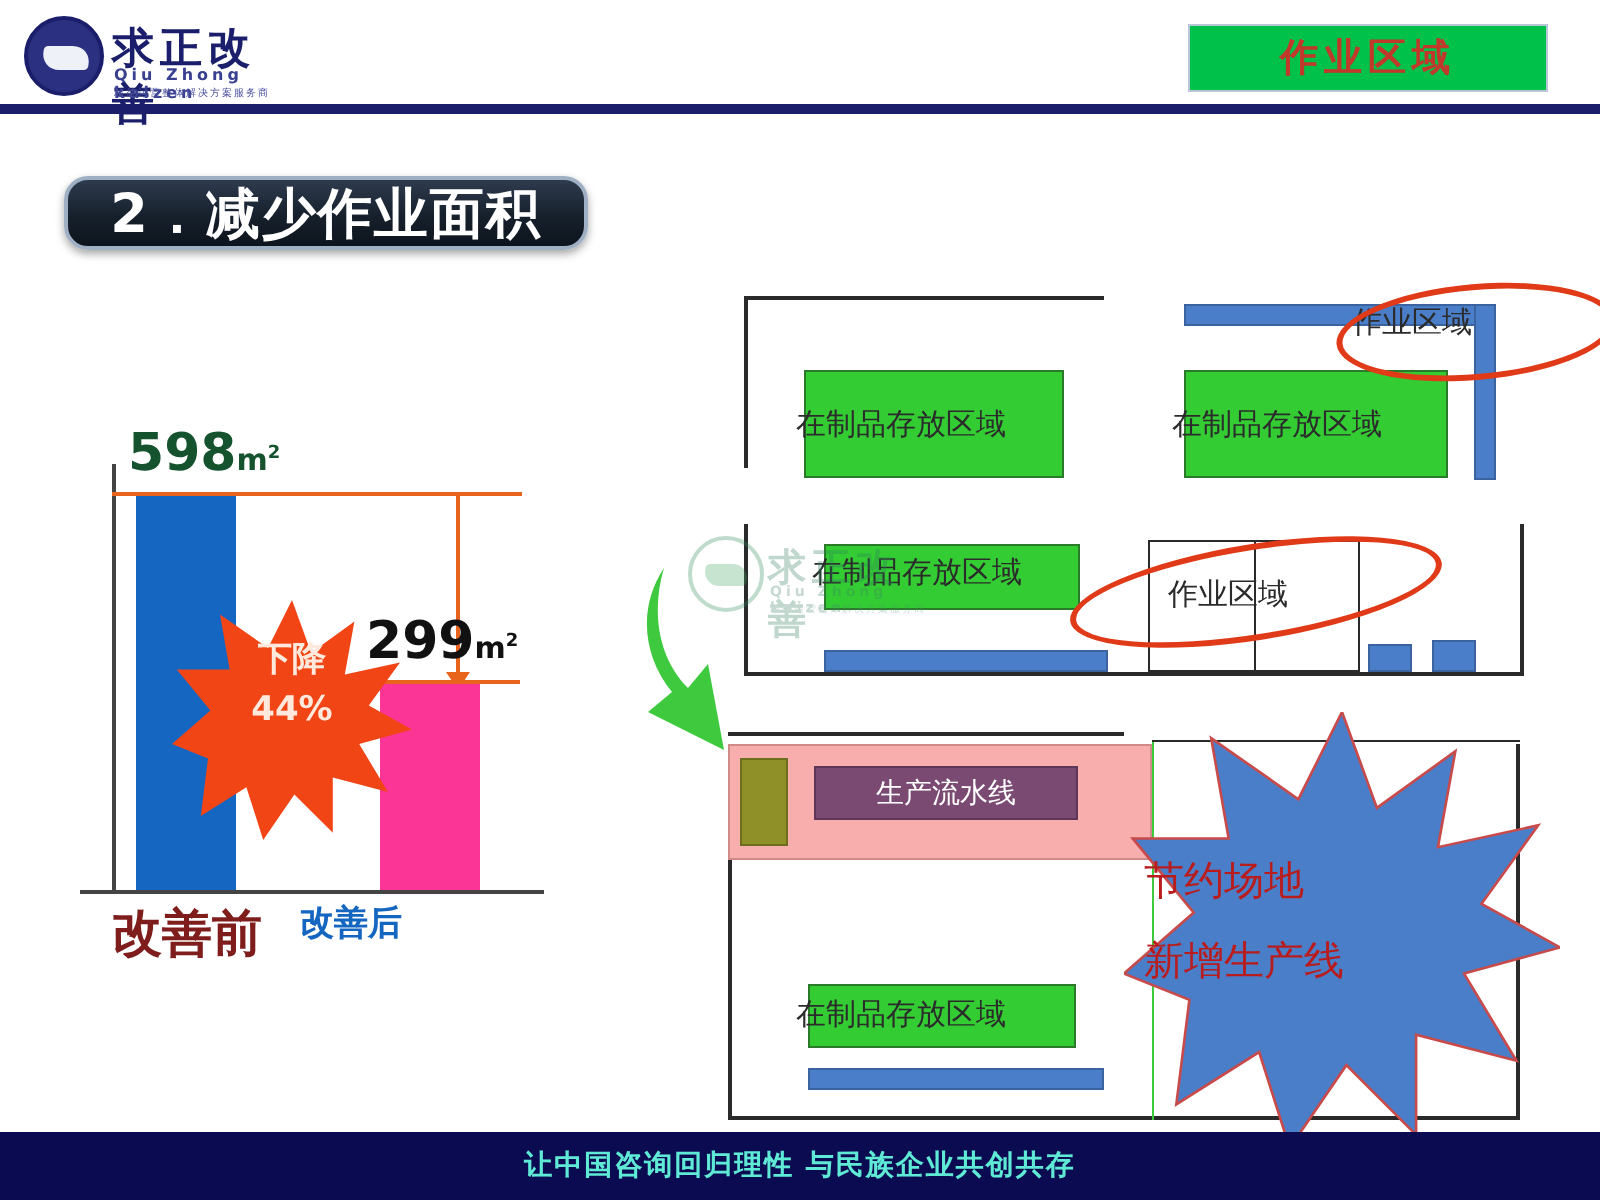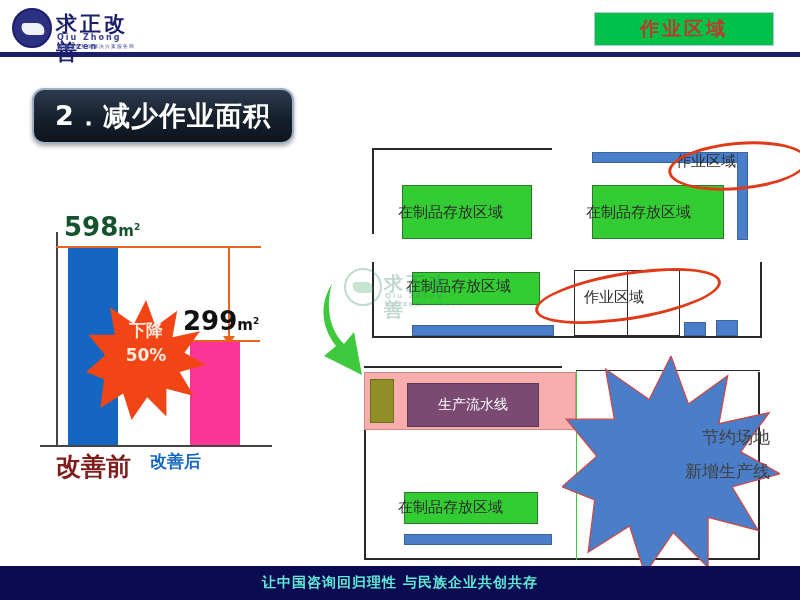--- a/index.html
+++ b/index.html
@@ -22,21 +22,21 @@
     letter-spacing:3px;font-family:"DejaVu Sans",sans-serif;}
   .logo-py{position:absolute;left:45px;top:27px;font-size:8px;font-weight:bold;color:#3a4090;
     letter-spacing:2px;}
   .logo-sub{position:absolute;left:45px;top:37px;font-size:5px;color:#4a4f9e;letter-spacing:1px;}
 
   .banner{position:absolute;left:594px;top:12px;width:180px;height:34px;background:#00c24a;
     border:1px solid #b9c6d8;box-sizing:border-box;display:flex;align-items:center;justify-content:center;}
   .banner span{font-size:19px;font-weight:bold;color:#c0392b;letter-spacing:3px;}
 
   
-  .title-pill{position:absolute;left:32px;top:88px;width:262px;height:56px;border-radius:12px;
+  .title-pill{position:absolute;left:32px;top:88px;width:262px;height:37px;border-radius:12px;
     background:linear-gradient(180deg,#2e3b4e 0%,#16202c 55%,#0d141d 100%);
     border:2px solid #9fb0c4;box-sizing:border-box;
     display:flex;align-items:center;justify-content:center;
     box-shadow:0 2px 4px rgba(0,0,0,.35);}
   .title-pill span{font-size:27px;font-weight:bold;color:#ffffff;letter-spacing:1px;}
 
   
   .chart{position:absolute;left:28px;top:210px;width:250px;height:275px;}
   .axis-y{position:absolute;left:28px;top:22px;width:2px;height:215px;background:#444;}
   .axis-x{position:absolute;left:12px;top:235px;width:232px;height:2px;background:#444;}
@@ -84,27 +84,27 @@
   .wm-py{position:absolute;left:41px;top:24px;font-size:7px;font-weight:bold;color:#3f7f66;letter-spacing:2px;}
   .wm-sub{position:absolute;left:41px;top:33px;font-size:5px;color:#4a8a70;letter-spacing:1px;}
 
   .arrow-green{position:absolute;left:322px;top:282px;width:70px;height:95px;}
 
   
   .pink-zone{position:absolute;left:364px;top:372px;width:212px;height:58px;
     background:#f9aeae;border:1px solid #d08a8a;box-sizing:border-box;}
   .olive{position:absolute;left:370px;top:379px;width:24px;height:44px;background:#8f9128;
     border:1px solid #6e6f1e;box-sizing:border-box;}
-  .purple{position:absolute;left:407px;top:383px;width:132px;height:44px;background:#7b4a73;
+  .purple{position:absolute;left:407px;top:383px;width:132px;height:27px;background:#7b4a73;
     border:1px solid #5e3758;box-sizing:border-box;display:flex;align-items:center;justify-content:center;}
   .purple span{font-size:14px;color:#ffffff;white-space:nowrap;}
 
   .burst-blue{position:absolute;left:562px;top:356px;width:218px;height:218px;}
-  .burst-blue-txt{position:absolute;left:572px;top:420px;width:198px;text-align:right;
-    font-size:17px;color:#404040;line-height:2.0;}
+  .burst-blue-txt{position:absolute;left:572px;top:420px;width:198px;text-align:left;
+    font-size:20px;color:#b91c1c;line-height:2.0;}
 
   
   .footer{position:absolute;left:0;top:566px;width:800px;height:34px;background:#0b0b52;
     display:flex;align-items:center;justify-content:center;}
   .footer span{font-size:14px;font-weight:bold;color:#5eead4;letter-spacing:1px;}
 </style>
 </head>
 <body>
 
 <div id="slide">
@@ -148,21 +148,21 @@
     <div class="bar-after"></div>
 
     <div class="xlbl-before">改善前</div>
     <div class="xlbl-after">改善后</div>
 
     <svg class="burst-red" viewBox="0 0 100 100">
       <polygon fill="#f24516" points="50,0 58,22 76,9 72,31 95,26 82,44 100,54 78,60 90,80 67,74 67,97 51,81 38,100 31,78 12,90 15,66 0,60 16,46 2,29 24,29 20,6 40,20"></polygon>
     </svg>
     <div class="burst-red-txt">
       <div>下降</div>
-      <div>50%</div>
+      <div>44%</div>
     </div>
   </div>
 
   <div class="dg">
 
     <div class="wall" style="left:372px;top:148px;width:180px;height:2px;"></div>
     <div class="wall" style="left:372px;top:148px;width:2px;height:86px;"></div>
     <div class="green" style="left:402px;top:185px;width:130px;height:54px;"></div>
     <div class="lbl-dark" style="left:398px;top:203px;">在制品存放区域</div>
 

